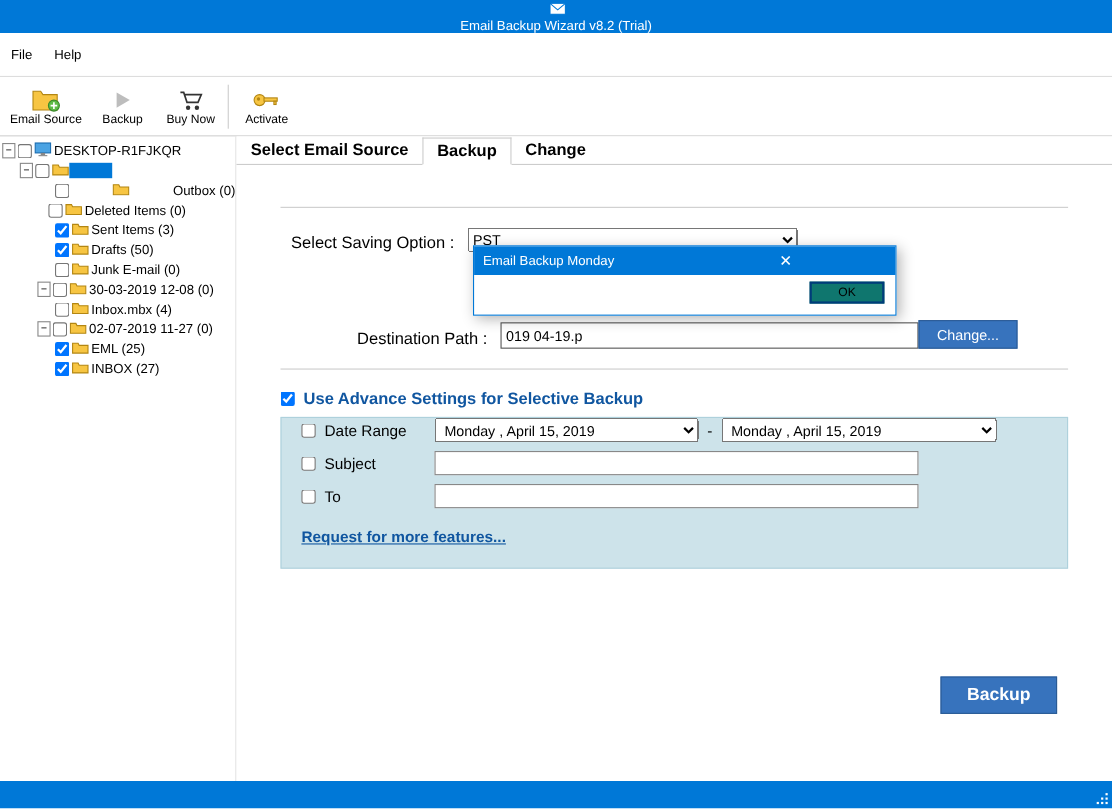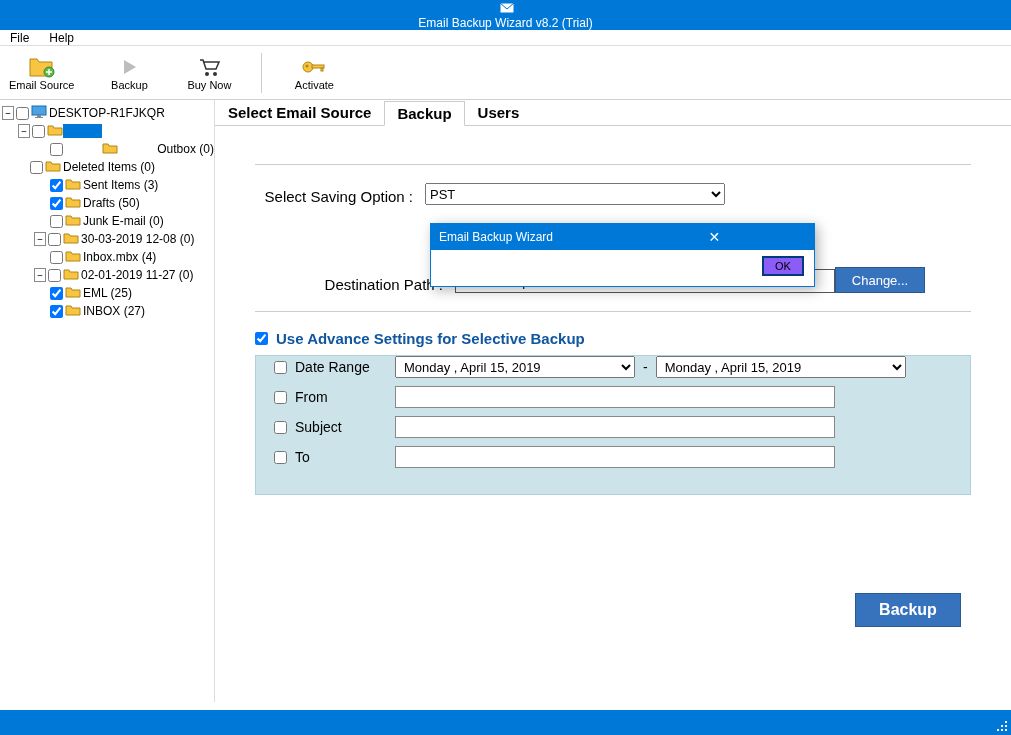--- a/index.html
+++ b/index.html
@@ -4,24 +4,24 @@
 <style>
 * { margin: 0; padding: 0; box-sizing: border-box; }
 body { font-family: "Segoe UI", Tahoma, sans-serif; background: #fff; width: 1011px; height: 735px; overflow: hidden; position: relative; }
 
 .titlebar { height: 30px; background: #0078d7; color: #fff; display: flex; align-items: center; font-size: 12px; flex-direction: column; }
 .titlebar-icon { margin: 0 6px 0 8px; display: flex; }
 .titlebar-text { flex: 1; }
 .win-controls { display: flex; height: 100%; }
 .win-btn { width: 46px; height: 100%; display: flex; align-items: center; justify-content: center; cursor: pointer; }
 
-.menubar { height: 16px; display: flex; align-items: center; font-size: 12px; border-bottom: 1px solid #ddd; }
+.menubar { height: 40px; display: flex; align-items: center; font-size: 12px; border-bottom: 1px solid #ddd; }
 .menu-item { padding: 3px 10px; cursor: pointer; }
 
-.toolbar { height: 54px; display: flex; align-items: center; border-bottom: 1px solid #d0d0d0; background: #fff; gap: 20px; padding: 0 4px; }
+.toolbar { height: 54px; display: flex; align-items: center; border-bottom: 1px solid #d0d0d0; background: #fff; gap: 2px; padding: 0 4px; }
 .tool-btn { display: flex; flex-direction: column; align-items: center; justify-content: center; min-width: 60px; height: 48px; font-size: 11px; cursor: pointer; border: 1px solid transparent; padding: 0 4px; }
 .tool-icon { height: 24px; display: flex; align-items: center; justify-content: center; }
 .tool-sep { width: 1px; height: 40px; background: #ccc; margin: 0 2px; }
 
 .main { display: flex; height: calc(100% - 30px - 24px - 54px - 25px); }
 
 .tree { width: 215px; border-right: 1px solid #ddd; overflow: auto; font-size: 12px; padding: 4px 0; }
 .tree-item { display: flex; align-items: center; height: 18px; white-space: nowrap; }
 .tree-toggle { width: 12px; display: inline-block; text-align: center; line-height: 12px; margin-right: 2px; cursor: pointer; border: 1px solid #888; font-size: 9px; font-family: monospace; }
 .tree-check { margin-right: 2px; }
@@ -60,21 +60,21 @@
 .backup-btn { background: #3773bd; color: #fff; border: 1px solid #2a5a94; height: 34px; width: 106px; font-size: 16px; font-weight: bold; float: right; margin-top: 80px; margin-right: 10px; cursor: pointer; }
 
 .statusbar { height: 25px; background: #0078d7; position: absolute; bottom: 0; left: 0; right: 0; }
 
 .dialog-overlay { position: absolute; left: 430px; top: 223px; width: 385px; background: #fff; border: 1px solid #0078d7; box-shadow: 3px 3px 12px rgba(0,0,0,0.3); z-index: 100; }
 .dlg-title { background: #0078d7; color: #fff; height: 26px; display: flex; align-items: center; padding: 0 8px; font-size: 12px; }
 .dlg-title span { flex: 1; }
 .dlg-close { width: 20px; text-align: center; cursor: pointer; font-size: 14px; }
 .dlg-body { padding: 18px 14px; font-size: 11px; color: #333; min-height: 60px; line-height: 1.4; }
 .dlg-footer { display: flex; justify-content: flex-end; padding: 6px 10px 10px; }
-.dlg-ok { width: 42px; height: 20px; font-size: 11px; border: 2px solid #003c7a; background: #8b5cf6; cursor: pointer; }
+.dlg-ok { width: 68px; height: 20px; font-size: 11px; border: 2px solid #003c7a; background: #0f766e; cursor: pointer; }
 
 .grip { position: absolute; bottom: 2px; right: 2px; width: 14px; height: 14px; }
 </style>
 </head>
 <body>
 
 <div class="titlebar">
   <span class="titlebar-icon">
     <svg width="16" height="16" viewBox="0 0 16 16">
         <rect x="1" y="3" width="14" height="10" fill="#fff" stroke="#0078d7"></rect>
@@ -172,21 +172,21 @@
       <span class="tree-label" style="background:#0078d7;color:#fff;padding:0 3px;">&nbsp;&nbsp;&nbsp;&nbsp;&nbsp;&nbsp;&nbsp;&nbsp;&nbsp;&nbsp;</span>
     </div>
     <div id="tree-items-container">
         <div class="tree-item" style="padding-left: 50px; justify-content: space-between;">
           <input type="checkbox" class="tree-check" style="">
           <span><svg width="16" height="12">
               <path d="M1 2 h5 l1 2 h8 v7 h-14 z" fill="#f7c542" stroke="#b38612"></path>
             </svg></span>
           <span class="tree-label">Outbox (0)</span>
         </div>
-        <div class="tree-item" style="padding-left: 30px;">
+        <div class="tree-item" style="padding-left: 44px;">
           <input type="checkbox" class="tree-check" style="">
           <span><svg width="16" height="12">
               <path d="M1 2 h5 l1 2 h8 v7 h-14 z" fill="#f7c542" stroke="#b38612"></path>
             </svg></span>
           <span class="tree-label">Deleted Items (0)</span>
         </div>
         <div class="tree-item" style="padding-left: 50px;">
           <input type="checkbox" class="tree-check" checked="" style="">
           <span><svg width="16" height="12">
               <path d="M1 2 h5 l1 2 h8 v7 h-14 z" fill="#f7c542" stroke="#b38612"></path>
@@ -221,21 +221,21 @@
               <path d="M1 2 h5 l1 2 h8 v7 h-14 z" fill="#f7c542" stroke="#b38612"></path>
             </svg></span>
           <span class="tree-label">Inbox.mbx (4)</span>
         </div>
         <div class="tree-item" style="padding-left: 34px;">
           <span class="tree-toggle">−</span>
           <input type="checkbox" class="tree-check" style="">
           <span><svg width="16" height="12">
               <path d="M1 2 h5 l1 2 h8 v7 h-14 z" fill="#f7c542" stroke="#b38612"></path>
             </svg></span>
-          <span class="tree-label">02-01-2019 11-27 (0)</span>
+          <span class="tree-label">02-07-2019 11-27 (0)</span>
         </div>
         <div class="tree-item" style="padding-left: 50px;">
           <input type="checkbox" class="tree-check" checked="" style="">
           <span><svg width="16" height="12">
               <path d="M1 2 h5 l1 2 h8 v7 h-14 z" fill="#f7c542" stroke="#b38612"></path>
             </svg></span>
           <span class="tree-label">EML (25)</span>
         </div>
         <div class="tree-item" style="padding-left: 50px;">
           <input type="checkbox" class="tree-check" checked="" style="">
@@ -244,21 +244,21 @@
             </svg></span>
           <span class="tree-label">INBOX (27)</span>
         </div>
       </div>
   </div>
 
   <div class="content">
     <div class="tabs">
       <div class="tab">Select Email Source</div>
       <div class="tab active">Backup</div>
-      <div class="tab">Users</div>
+      <div class="tab">Change</div>
     </div>
 
     <div class="content-body">
       <hr class="sep">
       <div class="row">
         <div class="row-label">Select Saving Option :</div>
         <select class="select-save">
           <option style="background:#0078d7;color:#fff;">PST</option>
         </select>
       </div>
@@ -281,33 +281,29 @@
       <div class="advance-box">
         <div class="adv-row">
           <input type="checkbox" style="">
           <span class="adv-label">Date Range</span>
           <select class="date-sel"><option>Monday   ,       April     15, 2019</option></select>
           <span class="date-dash">-</span>
           <select class="date-sel" style="width:250px;"><option>Monday   ,       April     15, 2019</option></select>
         </div>
         <div class="adv-row">
           <input type="checkbox" style="">
-          <span class="adv-label">From</span>
-          <input class="text-in" style="">
-        </div>
-        <div class="adv-row">
-          <input type="checkbox" style="">
           <span class="adv-label">Subject</span>
           <input class="text-in" style="">
         </div>
         <div class="adv-row">
           <input type="checkbox" style="">
           <span class="adv-label">To</span>
           <input class="text-in" style="">
         </div>
+        <a href="#" class="req-link">Request for more features...</a>
       </div>
 
       <hr class="sep" style="margin-top:0;border-top:none;">
 
       <button class="backup-btn">Backup</button>
     </div>
   </div>
 </div>
 
 <div class="statusbar">
@@ -318,19 +314,19 @@
         <rect x="10" y="6" width="2" height="2"></rect>
         <rect x="2" y="10" width="2" height="2"></rect>
         <rect x="6" y="10" width="2" height="2"></rect>
         <rect x="10" y="10" width="2" height="2"></rect>
       </g>
     </svg>
 </div>
 
 <div class="dialog-overlay">
   <div class="dlg-title">
-    <span>Email Backup Wizard</span>
+    <span>Email Backup Monday</span>
     <span class="dlg-close">✕</span>
   </div>
   <div class="dlg-footer">
     <button class="dlg-ok">OK</button>
   </div>
 </div>
 
 </body></html>

